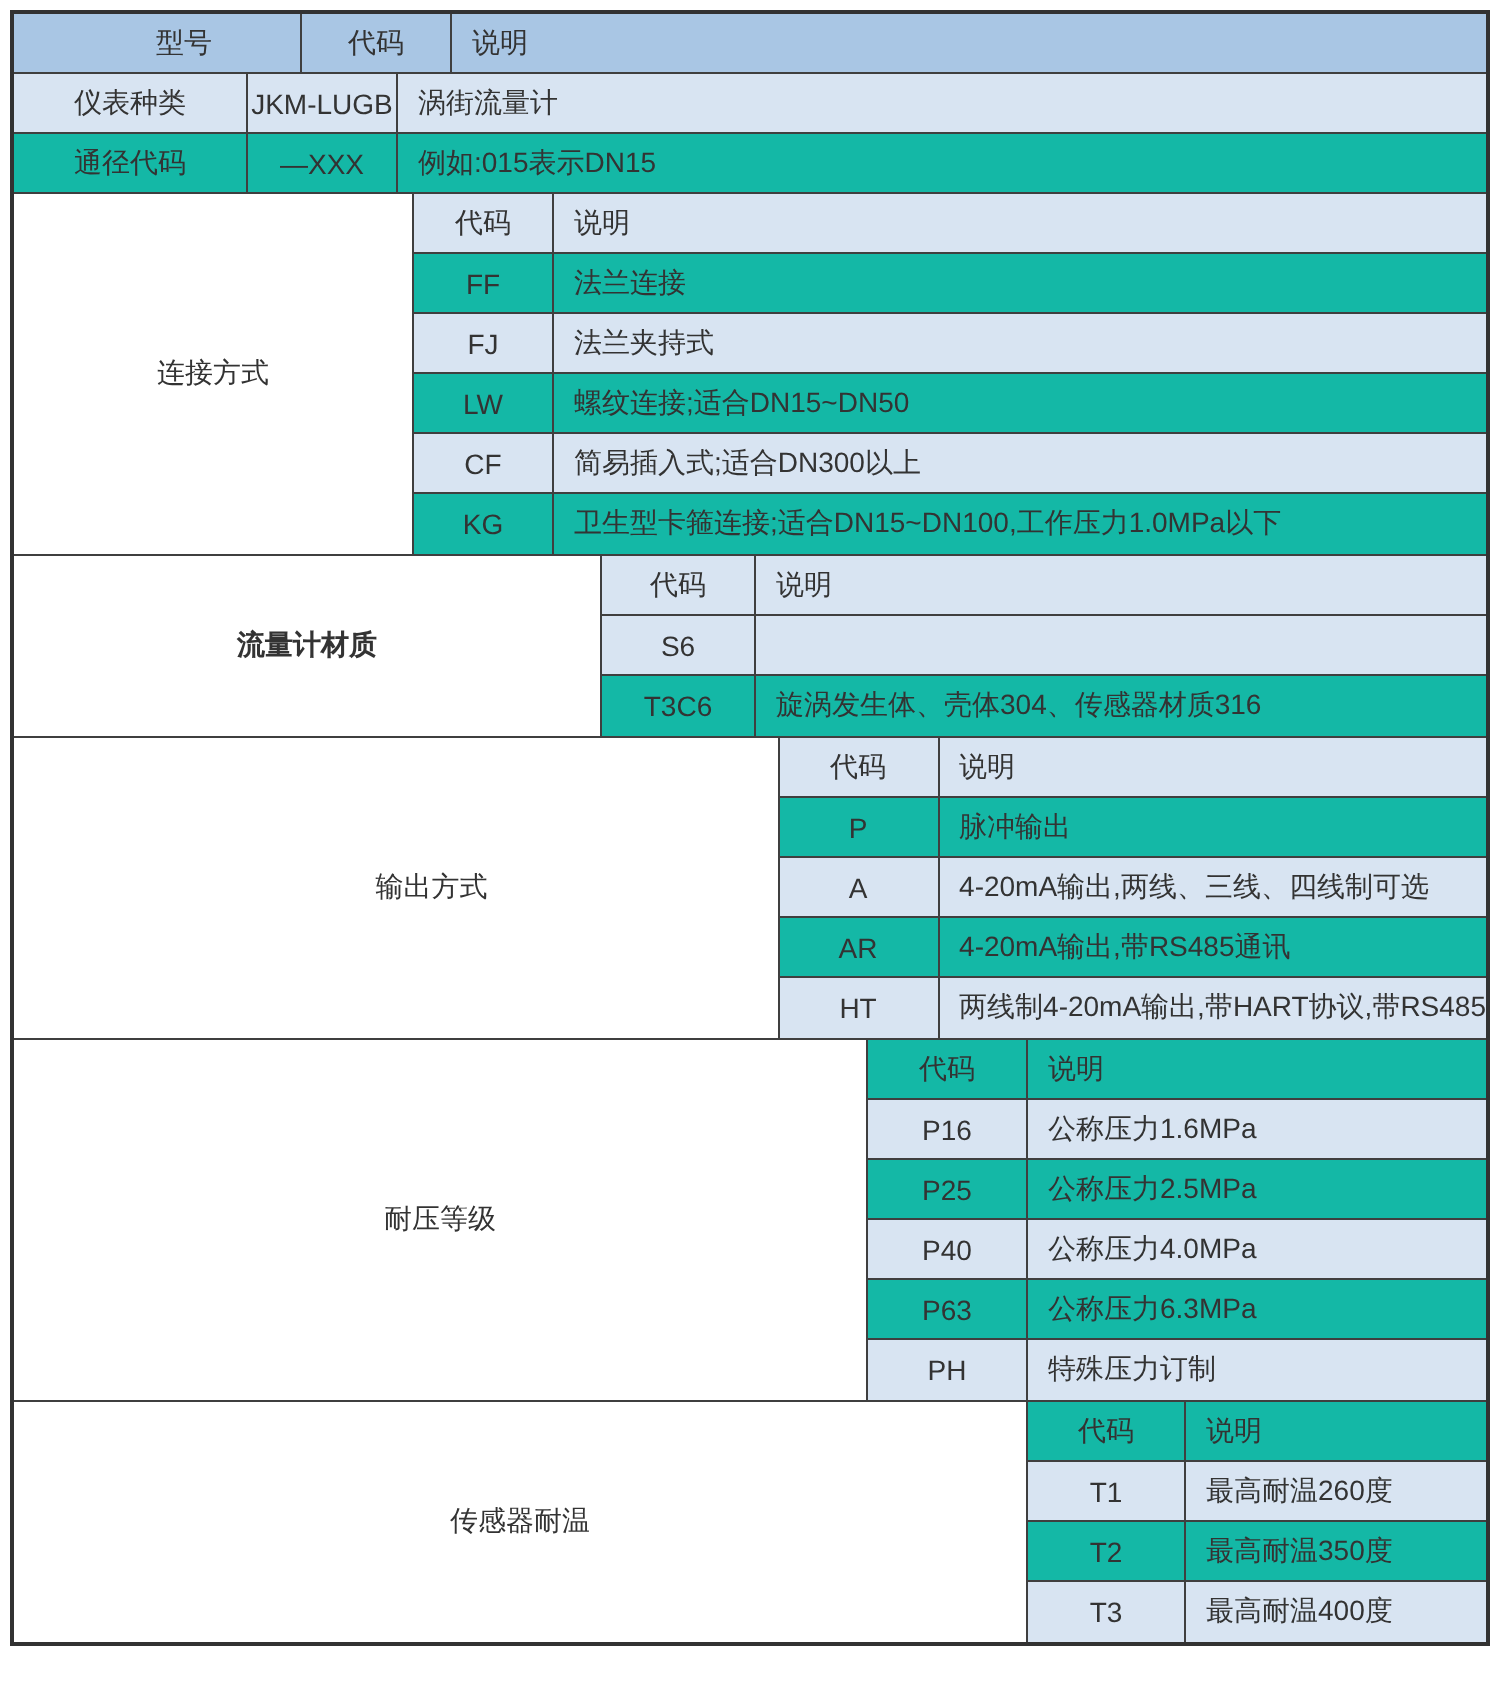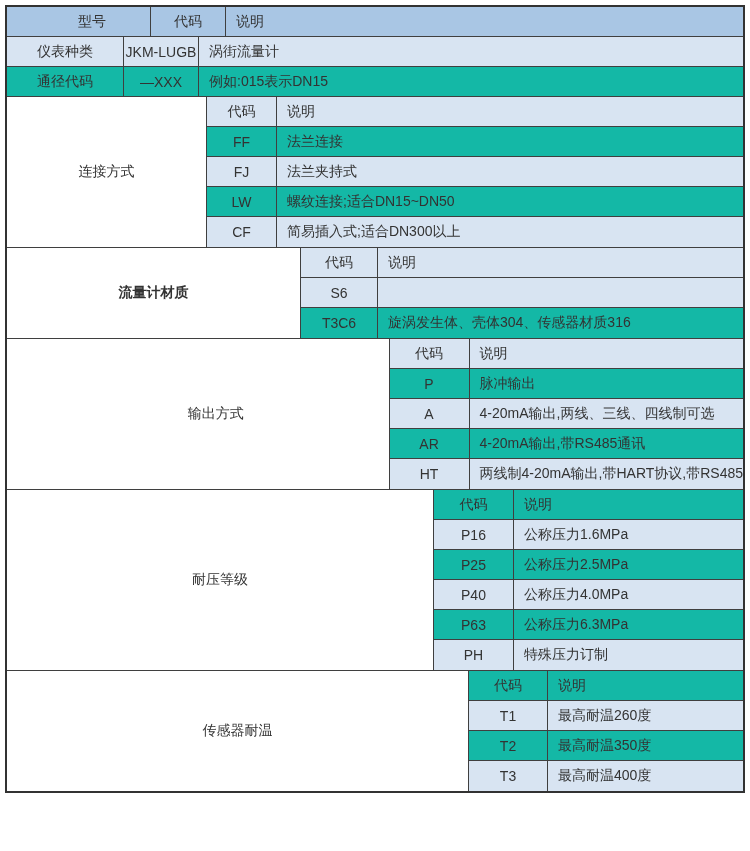--- a/index.html
+++ b/index.html
@@ -34,21 +34,21 @@
   .label{display:flex;align-items:center;justify-content:center;box-sizing:border-box;border-right:1px solid #3f3f3f;background:#ffffff;}
   .inner{flex:1;display:flex;flex-direction:column;}
   .irow{display:flex;height:30px;box-sizing:border-box;border-bottom:1px solid #3f3f3f;}
   .irow:last-child{border-bottom:none;}
   .code{display:flex;align-items:center;justify-content:center;box-sizing:border-box;border-right:1px solid #3f3f3f;overflow:hidden;white-space:nowrap;}
   .desc{flex:1;display:flex;align-items:center;box-sizing:border-box;padding-left:10px;overflow:hidden;white-space:nowrap;}
   .s0 .label{width:200px;} .s0 .code{width:70px;}
   .s1 .label{width:294px;font-weight:bold;} .s1 .code{width:77px;}
   .s2 .label{width:347px;margin-left:36px;} .s2 .code{width:80px;}
   .s3 .label{width:427px;} .s3 .code{width:80px;}
-  .s4 .label{width:462px;font-family:Liberation Mono, monospace;} .s4 .code{width:79px;}
+  .s4 .label{width:507px;font-family:Liberation Mono, monospace;} .s4 .code{width:79px;}
 </style>
 </head>
 <body>
 
 <div class="tbl">
 
   <div class="row hdr">
     <div class="cell c1 vline">型号</div>
     <div class="cell c2 vline">代码</div>
     <div class="cell c3 left">说明</div>
@@ -81,20 +81,24 @@
         <div class="code">FJ</div>
         <div class="desc">法兰夹持式</div>
       </div>
       <div class="irow w">
         <div class="code">LW</div>
         <div class="desc">螺纹连接;适合DN15~DN50</div>
       </div>
       <div class="irow b">
         <div class="code">CF</div>
         <div class="desc">简易插入式;适合DN300以上</div>
+      </div>
+      <div class="irow w">
+        <div class="code">KG</div>
+        <div class="desc">卫生型卡箍连接;适合DN15~DN100,工作压力1.0MPa以下</div>
       </div>
     </div>
   </div>
 
   <div class="section s1">
     <div class="label">流量计材质</div>
     <div class="inner">
       <div class="irow b">
         <div class="code">代码</div>
         <div class="desc">说明</div>

